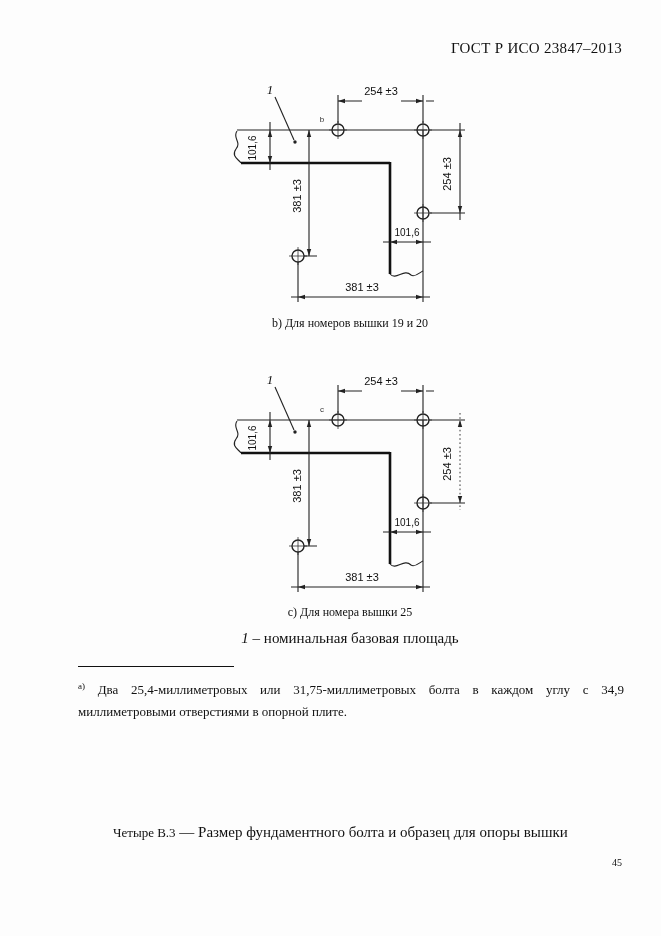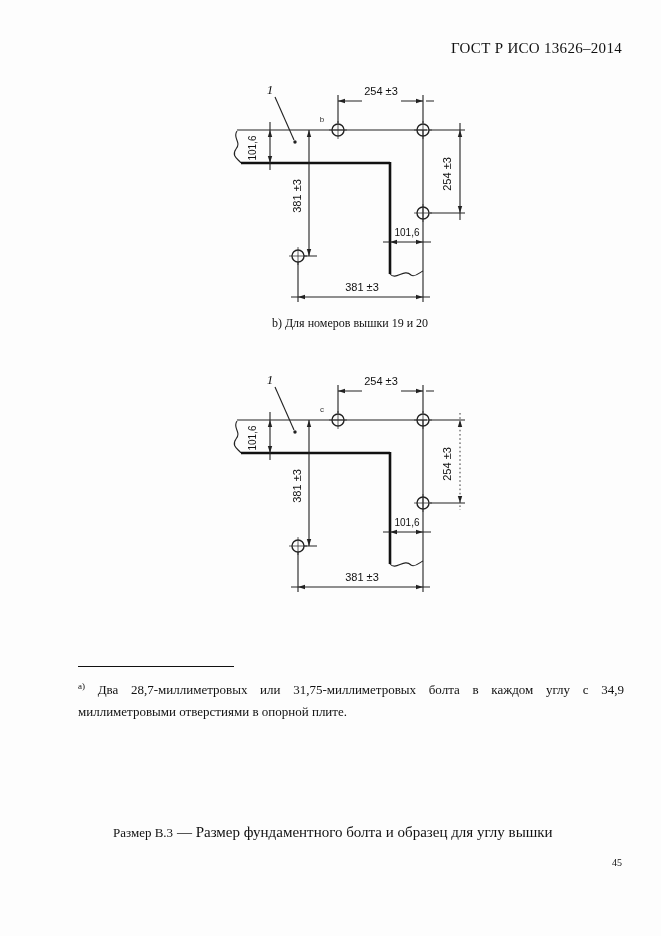--- a/index.html
+++ b/index.html
@@ -34,21 +34,21 @@
   text.dim{font-family:"Liberation Sans", sans-serif;font-size:11px;fill:#111;}
   text.dim-small{font-family:"Liberation Sans", sans-serif;font-size:10px;fill:#111;}
   text.ref{font-family:"Liberation Sans", sans-serif;font-size:8px;fill:#333;}
   text.area{font-family:"Liberation Serif", serif;font-style:italic;font-size:13px;fill:#111;}
 </style>
 </head>
 <body>
 
 <div id="page">
 
-  <div id="header" class="abs">ГОСТ Р ИСО 13626–2014</div>
+  <div id="header" class="abs">ГОСТ Р ИСО 23847–2013</div>
 
   <svg id="drawing-b" class="abs drawing" viewBox="0 0 250 235">
     <g>
       <path class="thin" d="M12,52 H202"></path>
       <path class="thin" d="M12,53 C7,60 17,64 11,71 C6,78 13,81 16,85"></path>
       <path class="thick" d="M16,85 H165"></path>
       <path class="thick" d="M165,84 V196"></path>
       <path class="thin" d="M165,196 C171,203 179,190 186,197 C190,200 195,194 198,193"></path>
       <path class="thin" d="M198,52 V224"></path>
     </g>
@@ -168,25 +168,27 @@
       <text class="dim" x="137" y="213" text-anchor="middle">381 ±3</text>
     </g>
     <g>
       <path class="thin" d="M50,19 L69,62"></path>
       <circle class="arr" cx="70" cy="64" r="1.7"></circle>
       <text class="area" x="45" y="16" text-anchor="middle">1</text>
     </g>
     <text class="ref" x="97" y="44" text-anchor="middle">c</text>
   </svg>
 
+  <div id="caption-c" class="abs caption">c) Для номера вышки 25</div>
 
+  <div id="legend" class="abs"><span class="sym">1</span> <span>– номинальная базовая площадь</span></div>
 
   <div id="footnote-rule" class="abs"></div>
 
   <div id="footnotes" class="abs">
-    <p class="footnote"><sup>a)</sup> <span>Два 28,7-миллиметровых или 31,75-миллиметровых болта в каждом углу с 34,9 миллиметровыми отверстиями в опорной плите.</span></p>
+    <p class="footnote"><sup>a)</sup> <span>Два 25,4-миллиметровых или 31,75-миллиметровых болта в каждом углу с 34,9 миллиметровыми отверстиями в опорной плите.</span></p>
   </div>
 
-  <div id="figure-caption" class="abs"><span class="fig-label">Размер В.3</span> <span>—</span> <span>Размер фундаментного болта и образец для углу вышки</span></div>
+  <div id="figure-caption" class="abs"><span class="fig-label">Четыре В.3</span> <span>—</span> <span>Размер фундаментного болта и образец для опоры вышки</span></div>
 
   <div id="page-number" class="abs">45</div>
 
 </div>
 
 </body></html>

